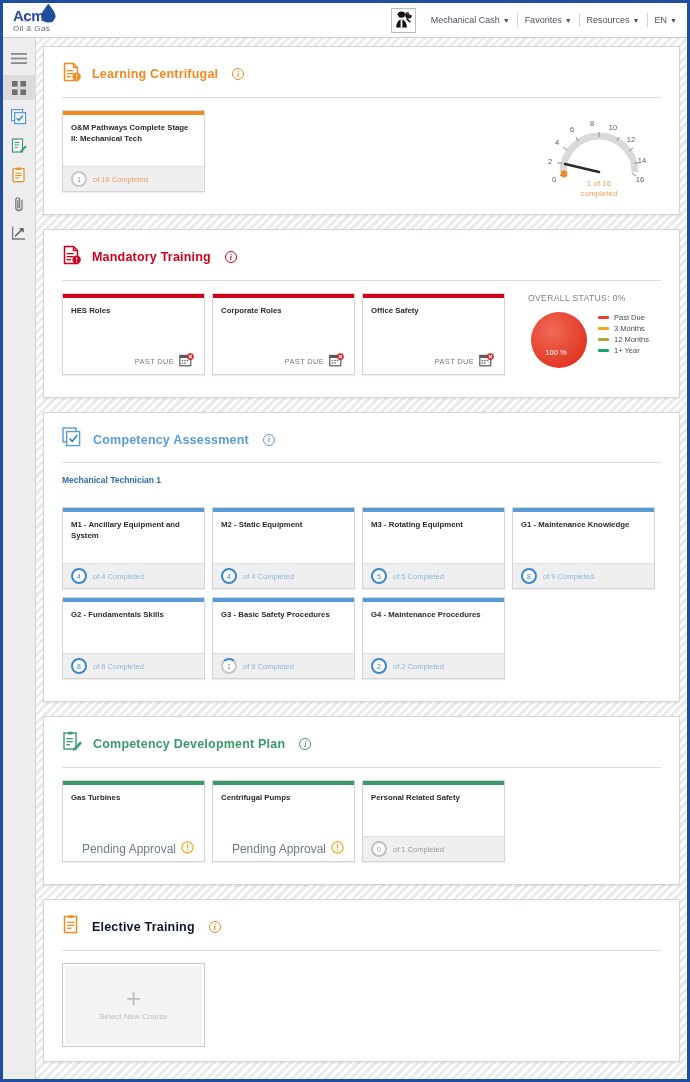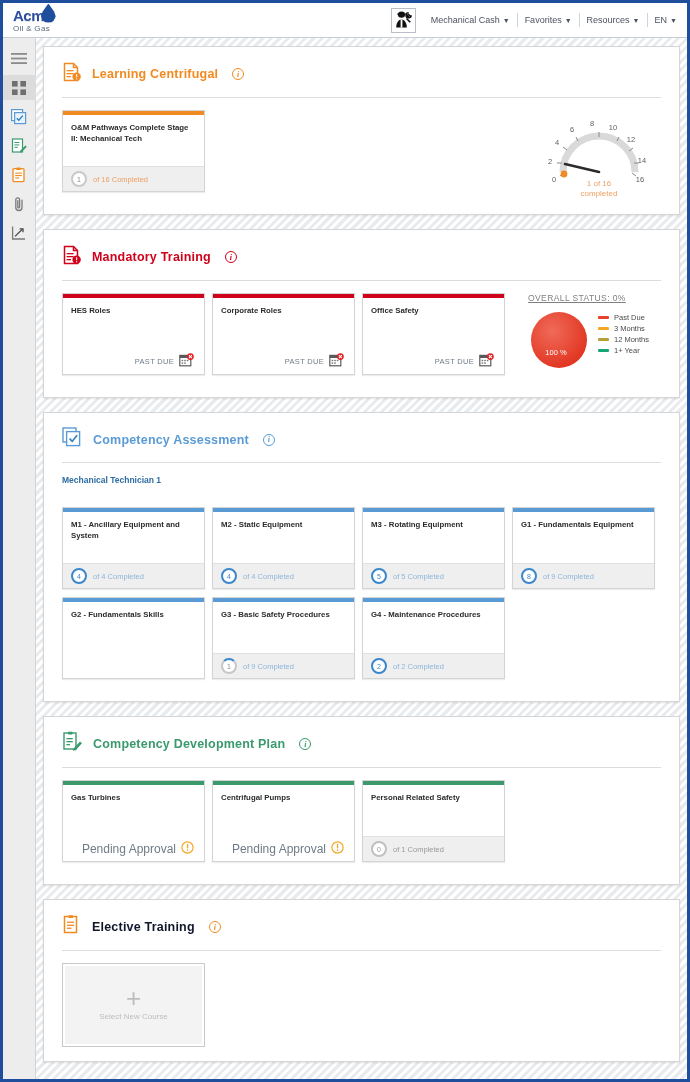--- a/index.html
+++ b/index.html
@@ -123,21 +123,21 @@
   .foot-text.blue { color:#8fb6da; }
   .past-due { font-size:7.5px; color:#6f7b87; letter-spacing:0.3px; }
   .pending { font-size:12px; color:#6f7b87; }
 
   
   .right-viz { margin-left:auto; display:flex; align-items:flex-start; padding-right:6px;}
 
   .legend { display:flex; flex-direction:column; gap:2px; margin-left:8px; padding-top:14px;}
   .legend-row { display:flex; align-items:center; gap:5px; font-size:7.5px; color:#4a4a4a;}
   .legend-dash { width:11px; height:3px; border-radius:1px; }
-  .overall { font-size:8.5px; color:#808080; letter-spacing:0.4px; margin-bottom:6px;text-decoration:underline; }
+  .overall { font-size:8.5px; color:#808080; letter-spacing:0.4px; margin-bottom:6px; }
 
   .sub-head { font-size:8.5px; font-weight:bold; color:#2e6da4; padding:0 18px 6px 18px;}
 
   .new-course {
     width:143px; height:84px; background:#f3f3f3; border:1px solid #c9c9c9;
     display:flex; flex-direction:column; align-items:center; justify-content:center;
     gap:6px; margin-right:7px;
     box-shadow:inset 0 0 0 2px #fff;
   }
   .plus-ico { font-size:26px; color:#bdbdbd; line-height:16px; font-weight:300;}
@@ -478,30 +478,34 @@
               <div class="card-accent" style="background:#5b9bd5"></div>
               <div class="card-title">M3 - Rotating Equipment</div>
               <div class="card-foot">
                 <span class="ring blue">5</span>
                 <span class="foot-text blue">of 5 Completed</span>
               </div>
             </div>
 
             <div class="card" style="margin-right:0;">
               <div class="card-accent" style="background:#5b9bd5"></div>
-              <div class="card-title">G1 - Fundamentals Equipment</div>
+              <div class="card-title">G1 - Maintenance Knowledge</div>
               <div class="card-foot">
                 <span class="ring blue">8</span>
                 <span class="foot-text blue">of 9 Completed</span>
               </div>
             </div>
 
             <div class="card">
               <div class="card-accent" style="background:#5b9bd5"></div>
               <div class="card-title">G2 - Fundamentals Skills</div>
+              <div class="card-foot">
+                <span class="ring blue">8</span>
+                <span class="foot-text blue">of 8 Completed</span>
+              </div>
             </div>
 
             <div class="card">
               <div class="card-accent" style="background:#5b9bd5"></div>
               <div class="card-title">G3 - Basic Safety Procedures</div>
               <div class="card-foot">
                 <span class="ring blue-part">1</span>
                 <span class="foot-text blue">of 9 Completed</span>
               </div>
             </div>

